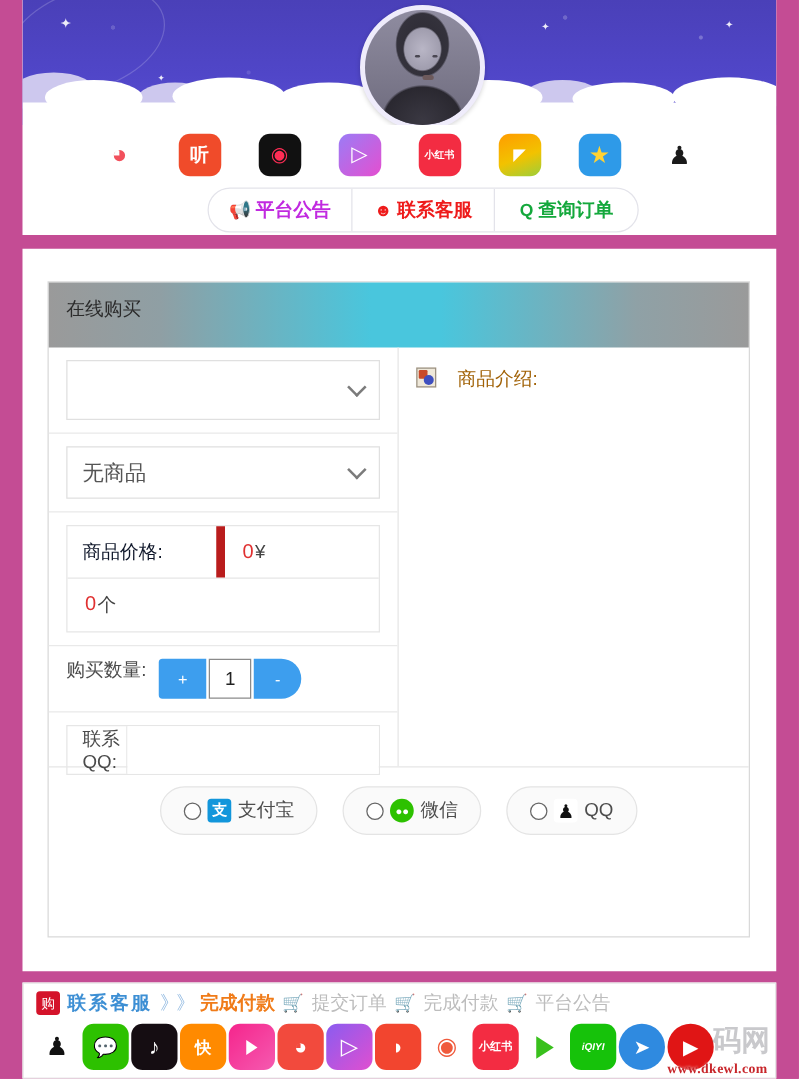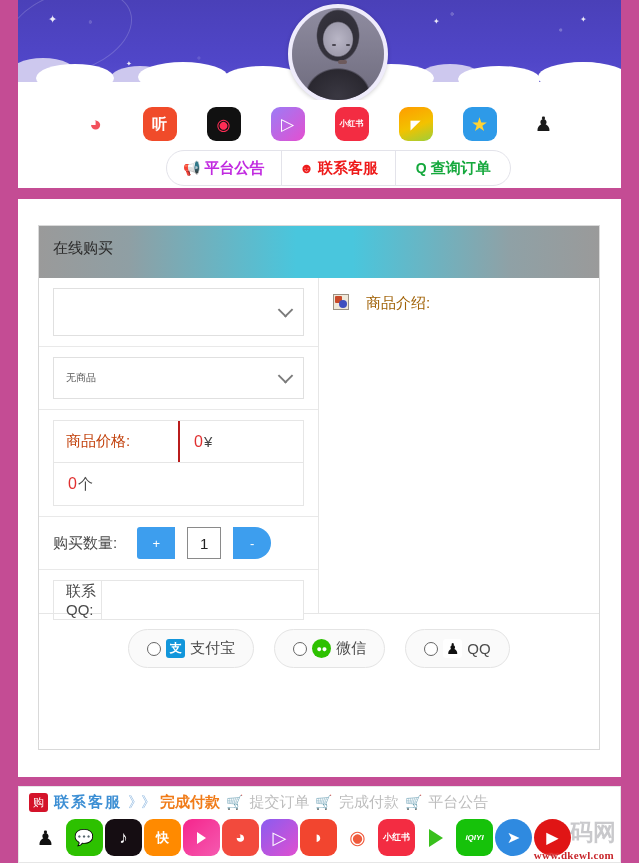--- a/index.html
+++ b/index.html
@@ -116,40 +116,40 @@
   .panel-body { display: flex; height: 335px; }
   .col-left { width: 280px; border-right: 1px solid #e6e6e6; }
   .col-right { flex: 1; padding: 16px 14px; }
 
   .row { border-bottom: 1px solid #e9e9e9; padding: 10px 14px; }
   .row:last-child { border-bottom: none; }
 
   .sel {
     width: 100%; height: 42px; border: 1px solid #e0e0e0; background: #fff;
     display: flex; align-items: center; padding: 0 12px;
-    font-size: 10px; color: #555; position: relative; cursor: pointer;
+    font-size: 17px; color: #555; position: relative; cursor: pointer;
   }
   .sel .chev {
     position: absolute; right: 12px; top: 50%; width: 11px; height: 11px;
     border-right: 2px solid #7b7b7b; border-bottom: 2px solid #7b7b7b;
     transform: translateY(-70%) rotate(45deg);
   }
   .sel.tall { height: 48px; }
 
   .kv { border: 1px solid #e6e6e6; }
   .kv-row { display: flex; height: 42px; border-bottom: 1px solid #e6e6e6; }
   .kv-row:last-child { border-bottom: none; }
   .kv-k {
     width: 126px; display: flex; align-items: center; padding-left: 12px;
-    font-size: 15px; color: #c2410c; border-right: 2px solid #b91c1c;
+    font-size: 15px; color: #0f172a; border-right: 7px solid #b91c1c;
   }
   .kv-v { flex: 1; display: flex; align-items: center; padding-left: 14px; font-size: 15px; color: #444; }
   .num-red { color: #e03030; font-size: 16px; margin-right: 1px; }
 
-  .qty-row { display: flex; align-items: center; gap: 10px; padding: 10px 14px; }
+  .qty-row { display: flex; align-items: flex-start; gap: 0; padding: 10px 14px; }
   .qty-label { font-size: 15px; color: #4a4a4a; margin-right: 10px; }
   .btn-plus, .btn-minus {
     width: 38px; height: 32px; background: #3d9eee; color: #fff;
     display: flex; align-items: center; justify-content: center;
     font-size: 13px; border: none; cursor: pointer;
   }
   .btn-plus { border-radius: 3px 0 0 3px; }
   .btn-minus { border-radius: 0 16px 16px 0; }
   .qty-input {
     width: 34px; height: 32px; text-align: center; font-size: 15px;

